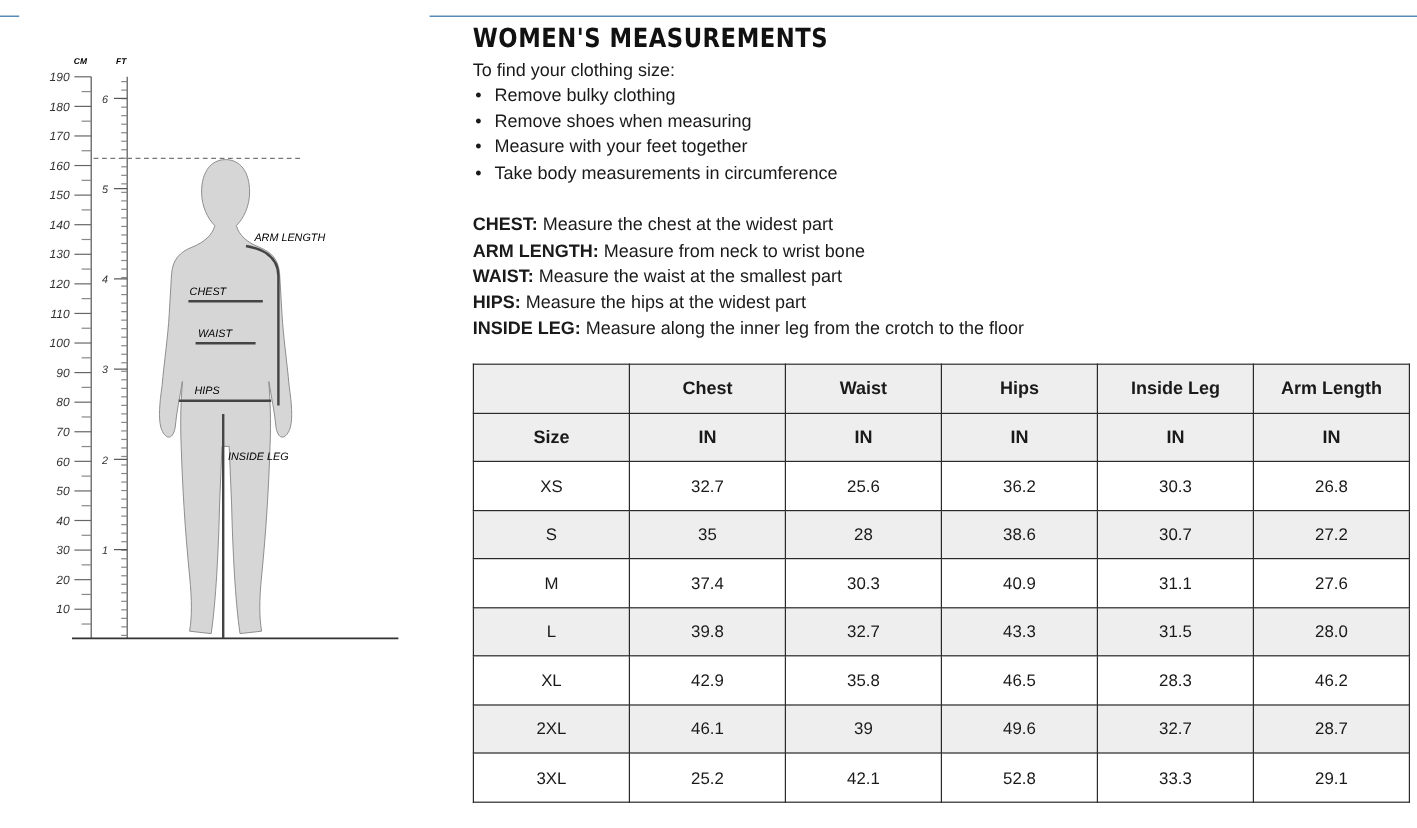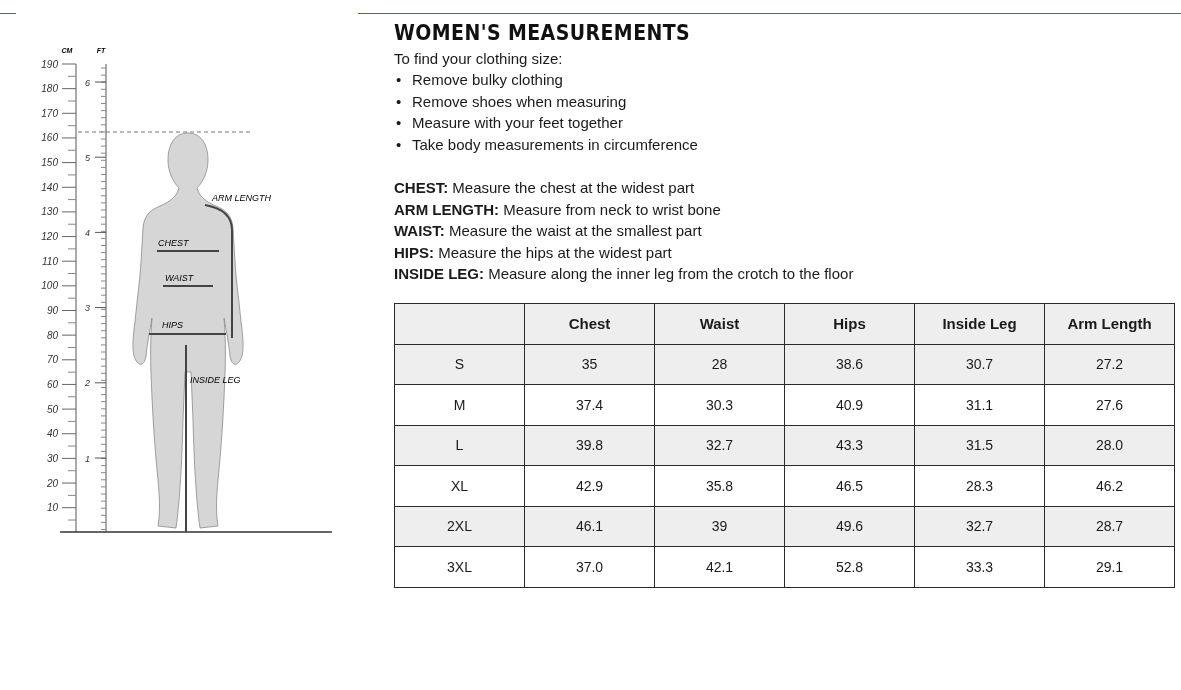--- a/index.html
+++ b/index.html
@@ -237,22 +237,38 @@
     </colgroup>
   <thead>
     <tr class="shade">
       <th></th>
       <th>Chest</th>
       <th>Waist</th>
       <th>Hips</th>
       <th>Inside Leg</th>
       <th>Arm Length</th>
     </tr>
+    <tr class="shade">
+      <th>Size</th>
+      <th>IN</th>
+      <th>IN</th>
+      <th>IN</th>
+      <th>IN</th>
+      <th>IN</th>
+    </tr>
   </thead>
   <tbody id="size-body">
+      <tr>
+        <td>XS</td>
+        <td>32.7</td>
+        <td>25.6</td>
+        <td>36.2</td>
+        <td>30.3</td>
+        <td>26.8</td>
+      </tr>
       <tr class="shade">
         <td>S</td>
         <td>35</td>
         <td>28</td>
         <td>38.6</td>
         <td>30.7</td>
         <td>27.2</td>
       </tr>
       <tr>
         <td>M</td>
@@ -281,20 +297,20 @@
       <tr class="shade">
         <td>2XL</td>
         <td>46.1</td>
         <td>39</td>
         <td>49.6</td>
         <td>32.7</td>
         <td>28.7</td>
       </tr>
       <tr>
         <td>3XL</td>
-        <td>37.0</td>
+        <td>25.2</td>
         <td>42.1</td>
         <td>52.8</td>
         <td>33.3</td>
         <td>29.1</td>
       </tr>
     </tbody>
 </table>
 
 </body></html>

